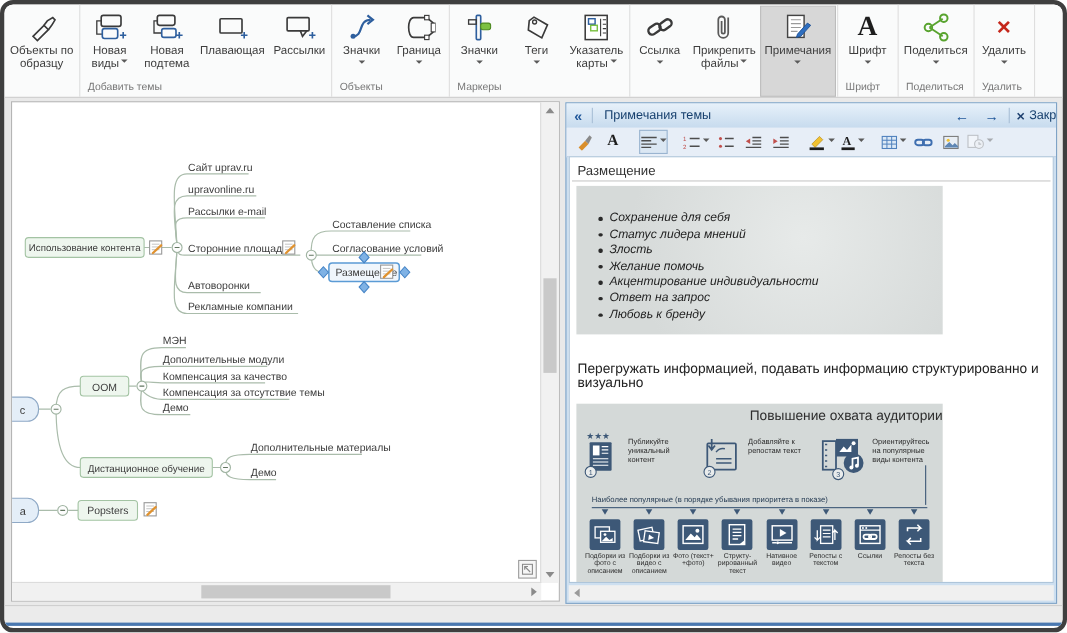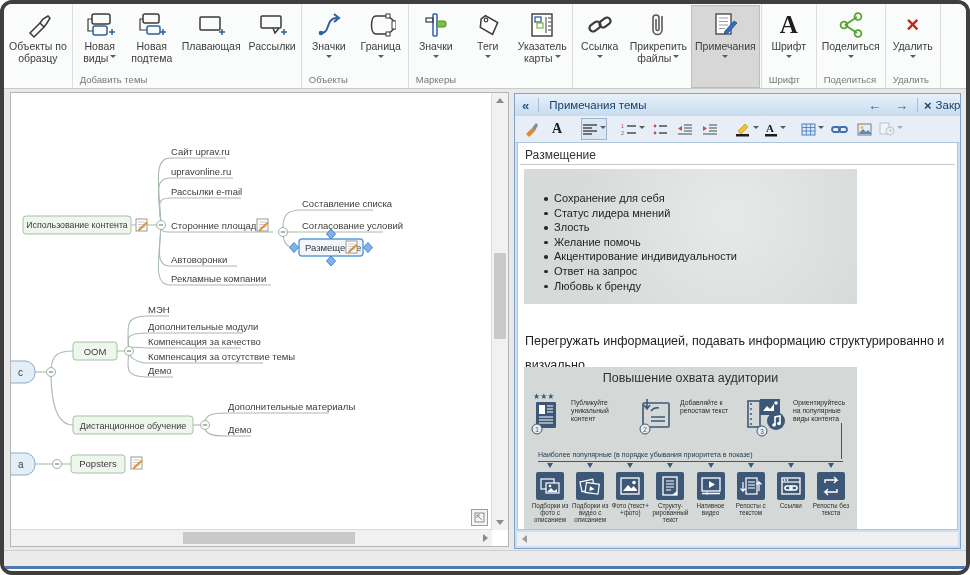--- a/index.html
+++ b/index.html
@@ -46,24 +46,24 @@
   .tgap{width:7px;}
   .npA{font-family:"Liberation Serif","DejaVu Serif",serif;font-weight:bold;font-size:14px;color:#1d1d1d;line-height:14px;}
   .np-content{position:absolute;top:48px;left:2px;right:2px;bottom:18px;background:#fff;overflow:hidden;border:1px solid #aec5da;}
   .np-hscroll{position:absolute;left:2px;right:2px;bottom:2px;height:14px;background:#f0f0f0;}
   .np-hsarr{position:absolute;left:5px;top:3px;width:0;height:0;border:4px solid transparent;border-right:5px solid #9a9a9a;border-left:none;}
   .doc-title{position:absolute;top:5px;left:7px;font-size:12px;color:#333;}
   .doc-hr{position:absolute;top:21px;left:2px;right:2px;border-top:1px solid #c8c8c8;}
   .img1{position:absolute;top:26px;left:6px;width:333px;height:135px;background:radial-gradient(circle at 62% 35%, #e7eae9 0%, #d6dad9 70%);}
   .blt{position:relative;margin-left:30px;font-size:11px;color:#1e1e1e;line-height:14.6px;}
   .blt::before{content:"";position:absolute;left:-10px;top:6px;width:3.5px;height:3.5px;border-radius:50%;background:#2a2a2a;}
-  .img1 .bwrap{padding-top:22px;}
-  .para{position:absolute;top:186px;left:7px;width:428px;font-size:12.5px;color:#222;line-height:24px;}
+  .img1 .bwrap{padding-top:22px;font-style:italic;}
+  .para{position:absolute;top:186px;left:7px;width:428px;font-size:12.5px;color:#222;line-height:13px;}
   .img2{position:absolute;top:224px;left:6px;width:333px;height:168px;background:#d4d9d8;overflow:hidden;}
-  .ig-title{text-align:center;font-size:12.5px;color:#2e2e2e;padding-top:4px;}
+  .ig-title{text-align:right;font-size:12.5px;color:#2e2e2e;padding-top:4px;}
   .ig-steps{position:absolute;top:24px;left:6px;right:6px;height:58px;display:flex;}
   .ig-step{display:flex;flex:1;align-items:flex-start;}
   .ig-cap{font-size:6.8px;color:#2c2c2c;line-height:8px;padding:8px 2px 0 3px;width:56px;}
   .ig-band{position:absolute;top:84px;left:14px;right:14px;font-size:7px;color:#243a52;border-bottom:1px solid #3d5877;padding-bottom:3px;white-space:nowrap;overflow:hidden;}
   .ig-vline{position:absolute;right:15px;top:56px;height:36px;border-right:1px solid #3d5877;}
   .ig-tiles{position:absolute;top:96px;left:6px;right:6px;display:flex;}
   .ig-tcol{flex:1;display:flex;flex-direction:column;align-items:center;}
   .ig-arr{width:0;height:0;border:3px solid transparent;border-top:5px solid #3d5877;margin-bottom:1px;}
   .ig-tile{width:28px;height:28px;background:#3d5877;border-radius:2px;display:flex;align-items:center;justify-content:center;}
   .ig-tcap{font-size:6.3px;line-height:7px;color:#2c2c2c;text-align:center;padding-top:2px;max-width:40px;}

